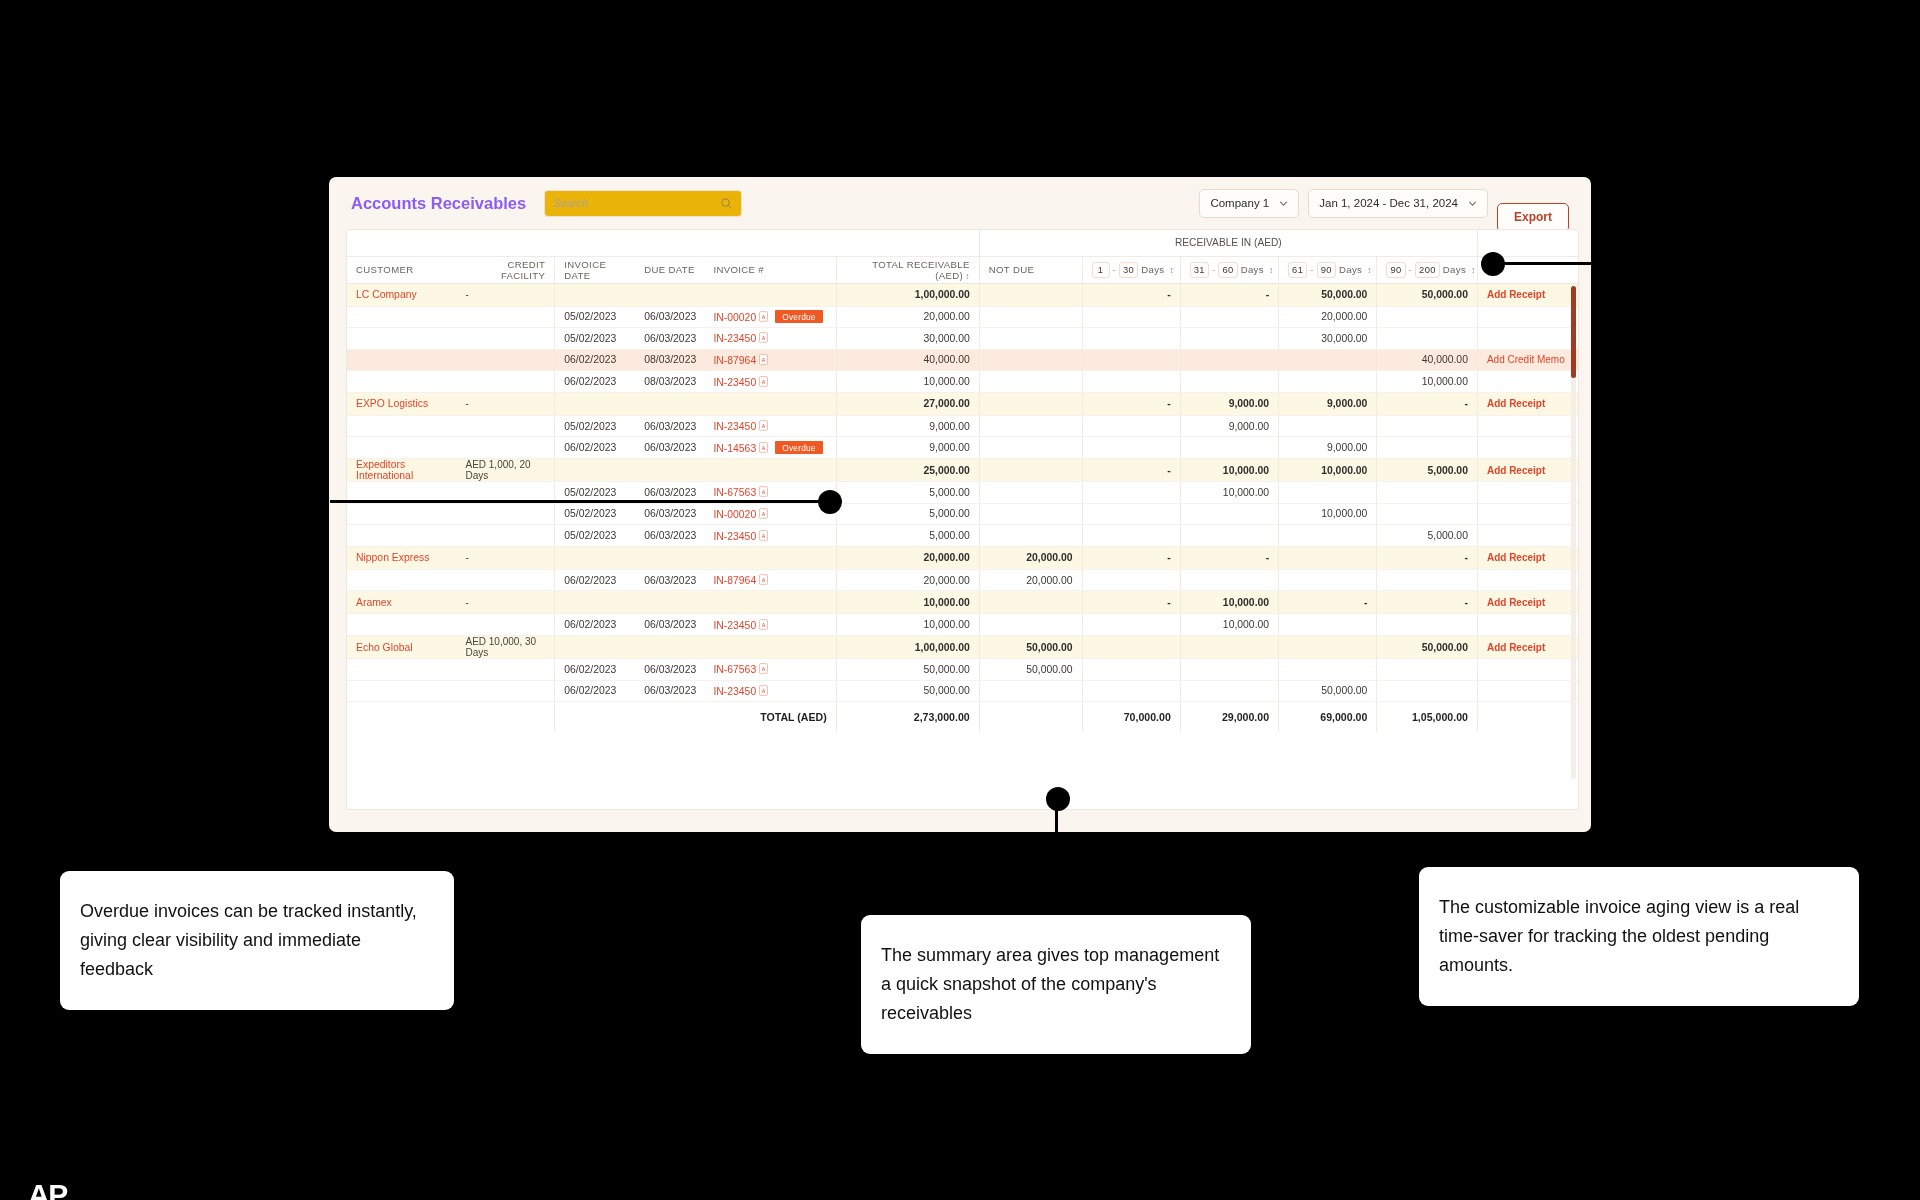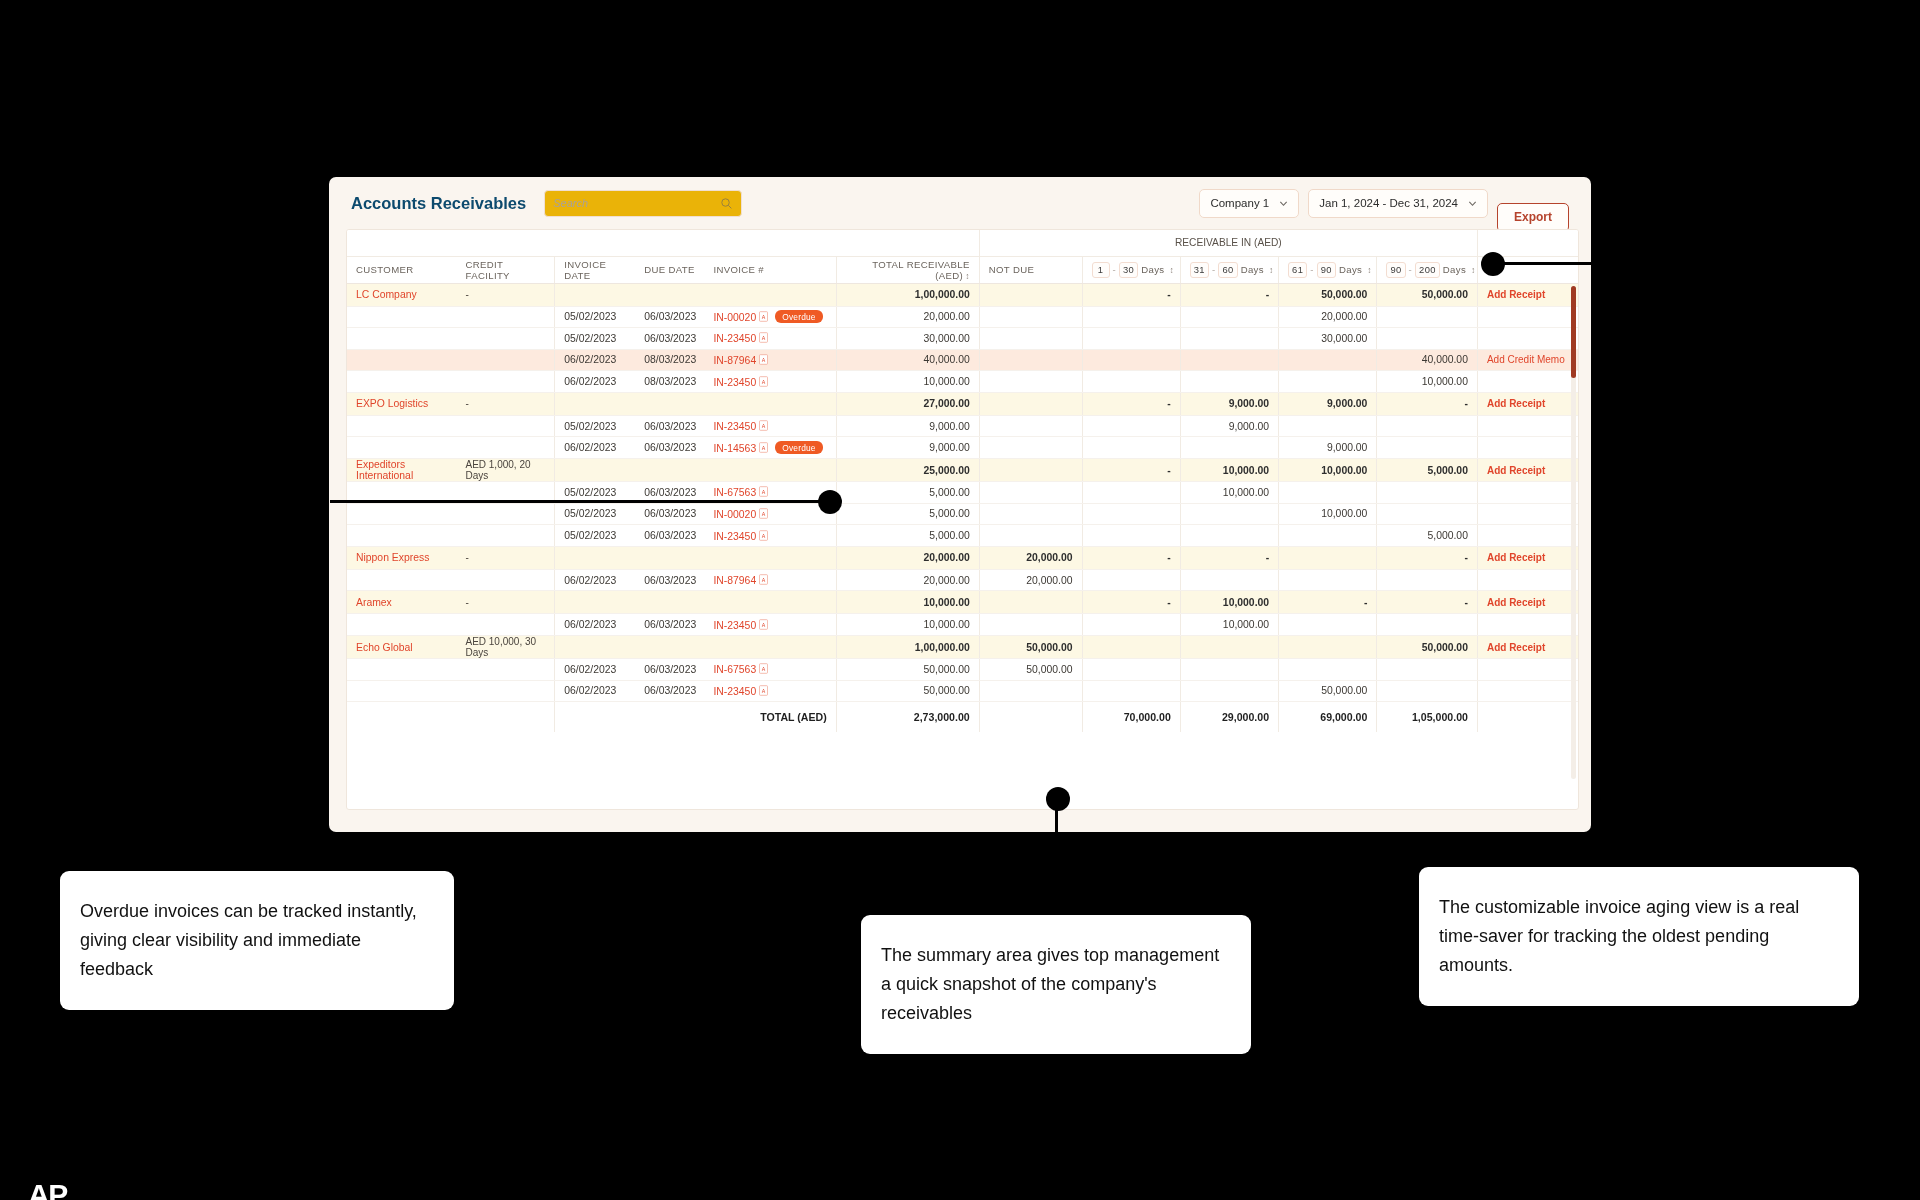--- a/index.html
+++ b/index.html
@@ -26,21 +26,21 @@
     background: #faf5ef;
     border-radius: 7px;
     box-shadow: 0 6px 26px rgba(0,0,0,.45);
     overflow: hidden;
   }
   .win-head {
     height: 52px; display: flex; align-items: center;
     padding: 0 22px; gap: 18px;
   }
   .win-title {
-    font-size: 16.5px; font-weight: 700; color: #0c4a6e;
+    font-size: 16.5px; font-weight: 700; color: #8b5cf6;
     white-space: nowrap;
   }
   .search-box {
     position: relative; width: 198px; height: 27px;
     background: #eab308; border: 1px solid #f0dfd2; border-radius: 4px;
     display: flex; align-items: center; padding: 0 8px;
   }
   .search-box input {
     border: 0; outline: 0; background: transparent;
     font-family: "Liberation Sans", sans-serif;
@@ -97,21 +97,21 @@
   tr.cust td { background: #fdf8e4; font-weight: 700; height: 23px; }
   tr.cust td.cname { color: #e0452b; font-weight: 400; }
   tr.cust td.cfac  { color: #4a443e; font-weight: 400; font-size: 10px; }
   tr.inv td { background: #ffffff; color: #3c3833; }
   tr.inv.hl td { background: #fdeade; }
   td.num { text-align: right; font-variant-numeric: tabular-nums; }
   .invno { color: #e0452b; }
   .pdf { display: inline-block; width: 9px; height: 11px; vertical-align: -1px; margin-left: 3px; }
   .badge {
     display: inline-block; background: #ef5a24; color: #fff;
-    font-size: 8.4px; border-radius: 6px; padding: 1.5px 7px;
+    font-size: 8.4px; border-radius: 1px; padding: 1.5px 7px;
     margin-left: 7px; vertical-align: 1px; letter-spacing: .2px;
   }
   .act { color: #e0452b; font-size: 10px; white-space: nowrap; cursor: pointer; }
   tr.total td {
     background: #fff; font-weight: 700; font-size: 10.6px; color: #1f1f1f;
     height: 30px; border-bottom: none; border-top: 1px solid #eee7df;
   }
   .scroll-track {
     position: absolute; right: 2px; top: 56px; bottom: 30px; width: 5px;
     background: #f4eee7; border-radius: 3px;
@@ -193,21 +193,21 @@
         </colgroup>
 
         <thead>
           <tr class="grp-row">
             <th colspan="6"></th>
             <th colspan="5" class="vline">RECEIVABLE IN (AED)</th>
             <th class="vline"></th>
           </tr>
           <tr class="hdr-row">
             <th style="text-align:left">CUSTOMER</th>
-            <th style="text-align:left">CREDIT FACILITY</th>
+            <th style="text-align:right">CREDIT FACILITY</th>
             <th class="vline" style="text-align:left">INVOICE DATE</th>
             <th style="text-align:left">DUE DATE</th>
             <th style="text-align:left">INVOICE #</th>
             <th class="vline" style="text-align:right">
               <span>TOTAL RECEIVABLE (AED)</span><span class="sortico">↕</span>
             </th>
             <th class="vline" style="text-align:left">NOT DUE</th>
             <th class="vline">
               <span class="mini">
                 <span class="numbox">1</span>

